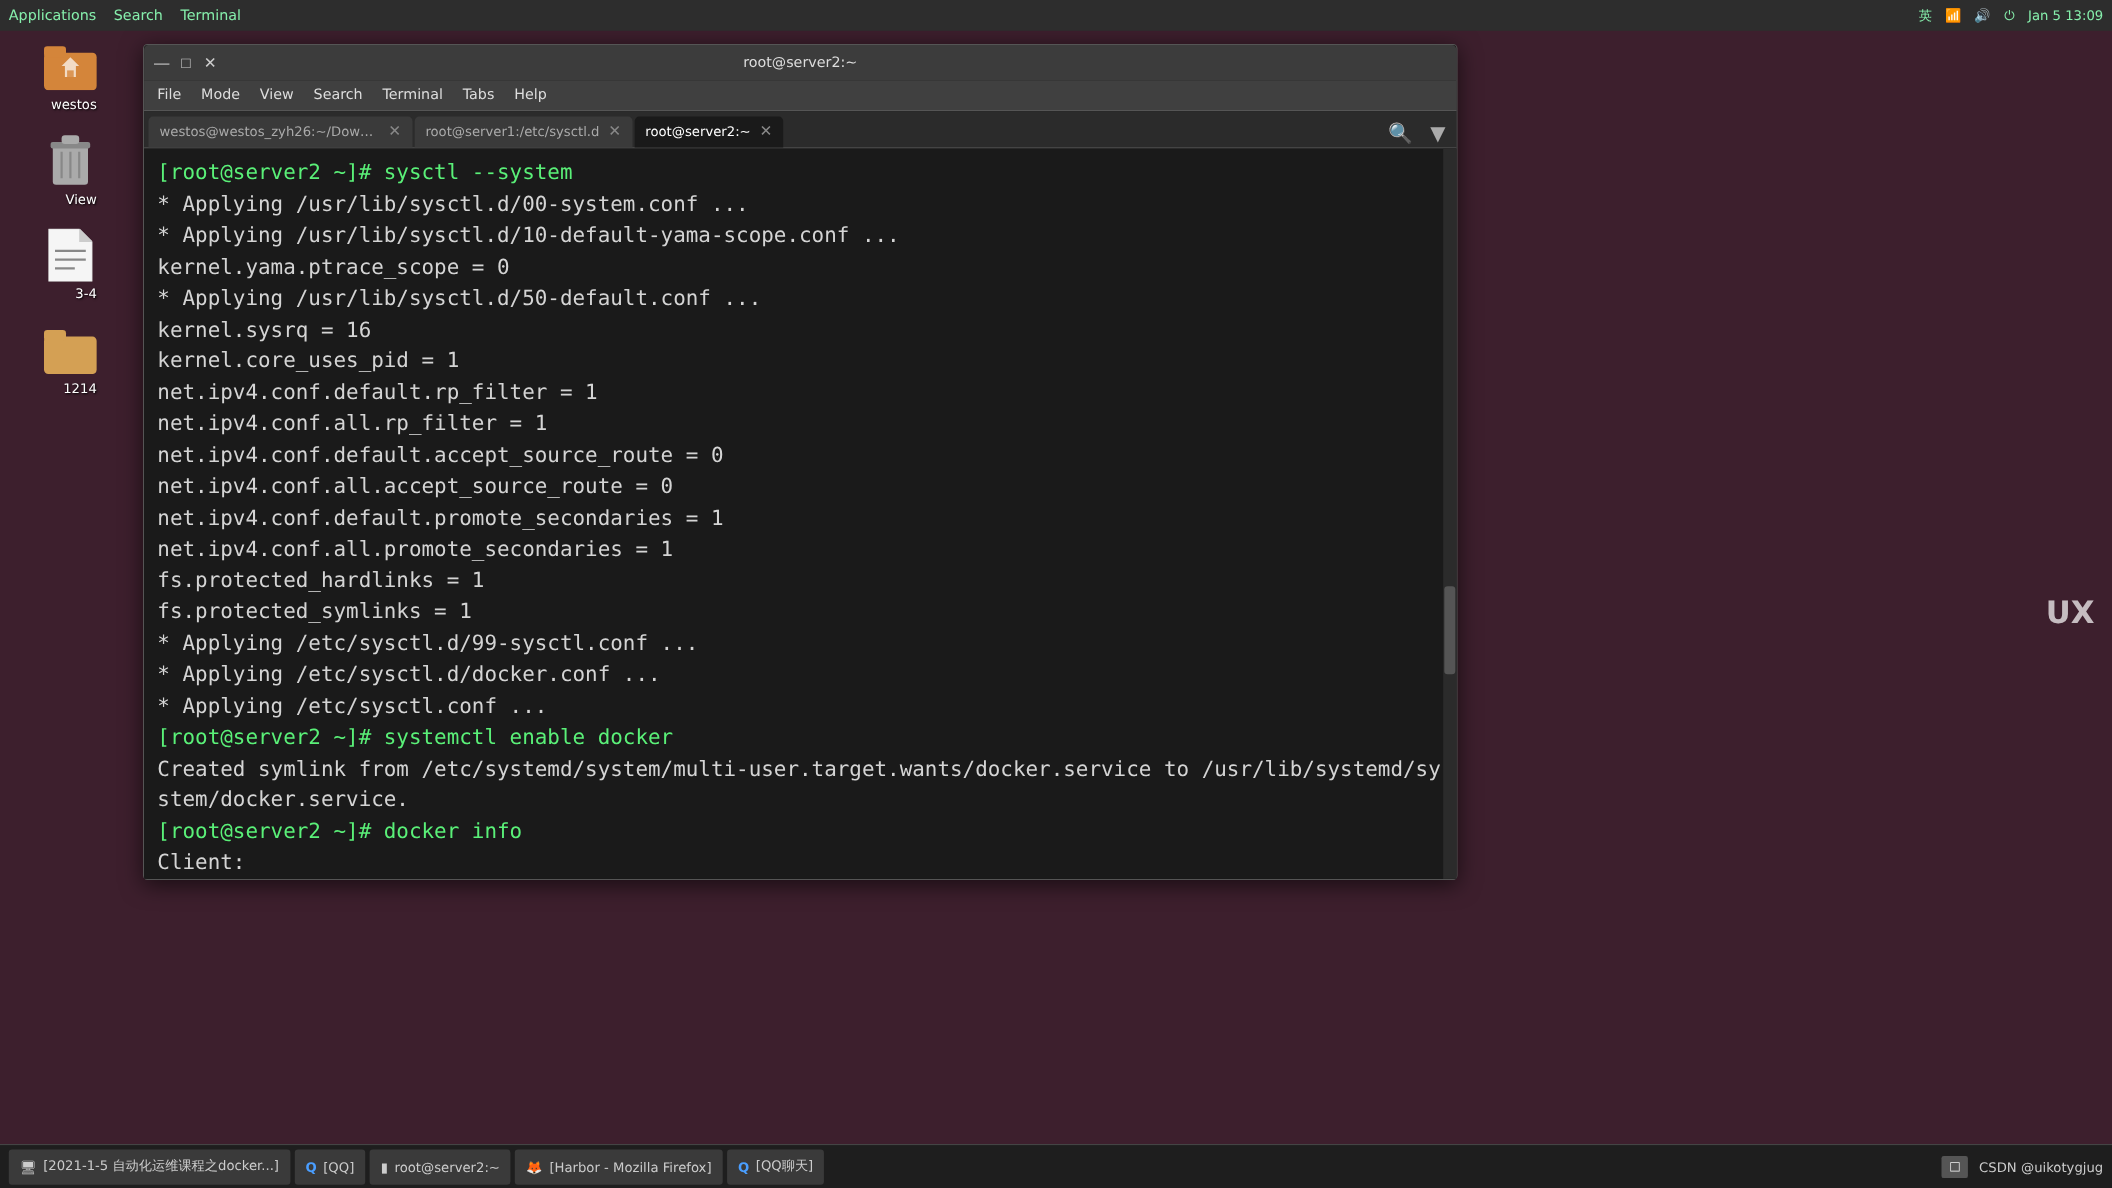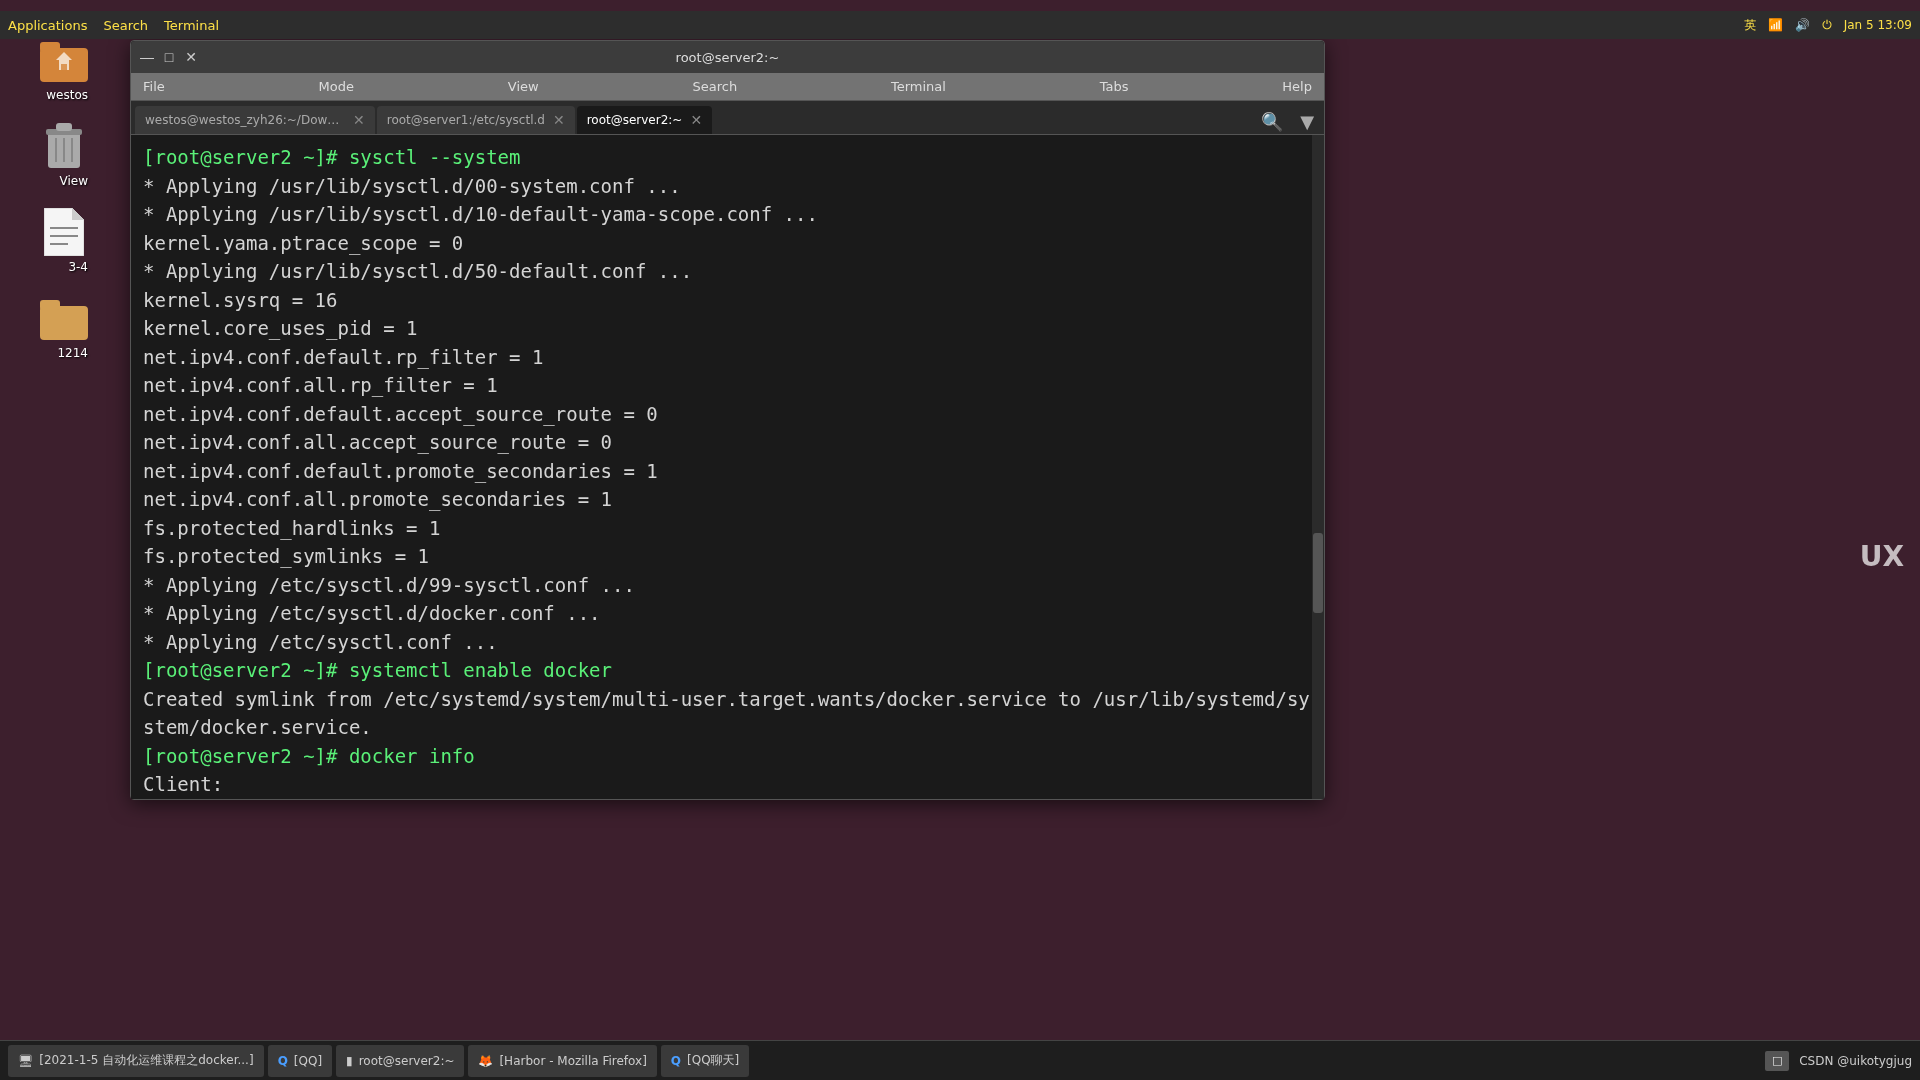--- a/index.html
+++ b/index.html
@@ -13,25 +13,25 @@
     }
 
     
     .top-bar {
       width: 100%;
       height: 28px;
       background: #2d2d2d;
       display: flex;
       align-items: center;
       justify-content: space-between;
-      color: #fde047;
+      color: #86efac;
       font-size: 13px;
       padding: 0 8px;
       position: absolute;
-      top: 11px;
+      top: 0;
       left: 0;
       z-index: 100;
     }
     .top-bar-left {
       display: flex;
       align-items: center;
       gap: 16px;
     }
     .top-bar-right {
       display: flex;
@@ -111,27 +111,26 @@
       align-items: center;
       justify-content: center;
       background: transparent;
       color: #ccc;
       font-size: 14px;
     }
 
     
     .menu-bar {
       height: 28px;
-      background: #737373;
+      background: #404040;
       display: flex;
       align-items: center;
       padding: 0 4px;
       border-bottom: 1px solid #555;
       gap: 2px;
-      justify-content: space-between;
     }
     .menu-item {
       color: #ddd;
       font-size: 13px;
       padding: 3px 8px;
       cursor: pointer;
       border-radius: 3px;
     }
 
     

